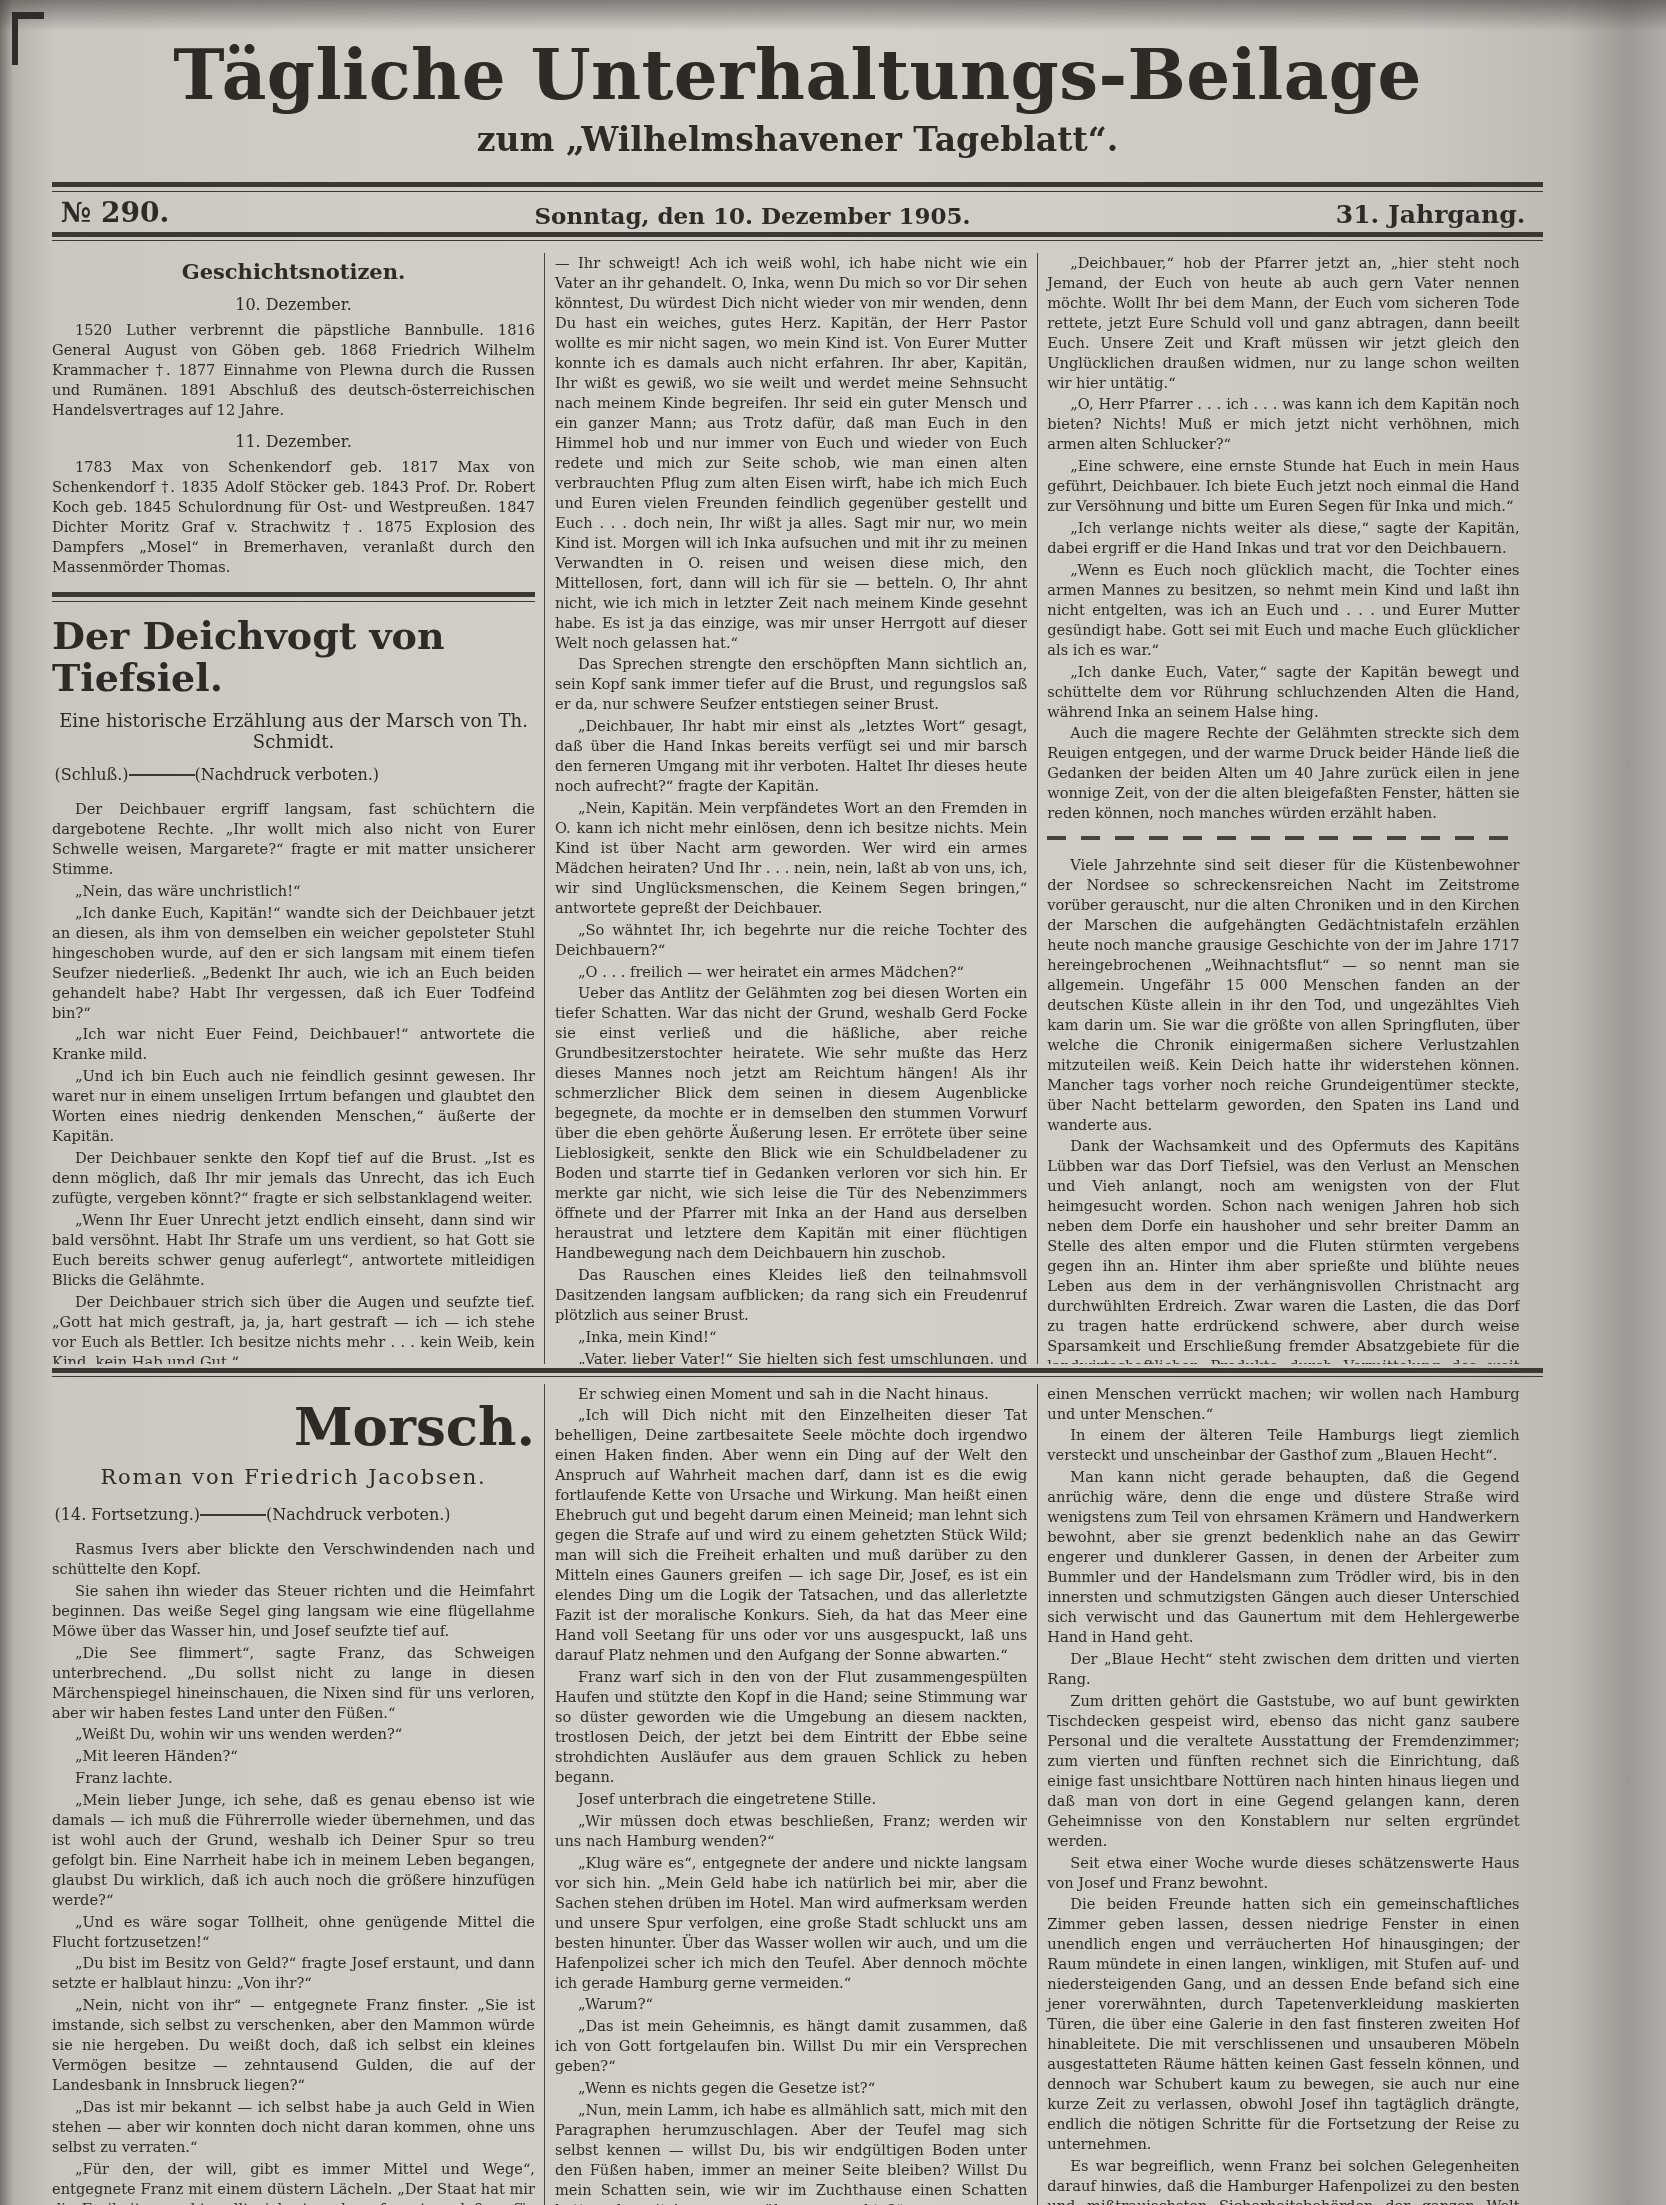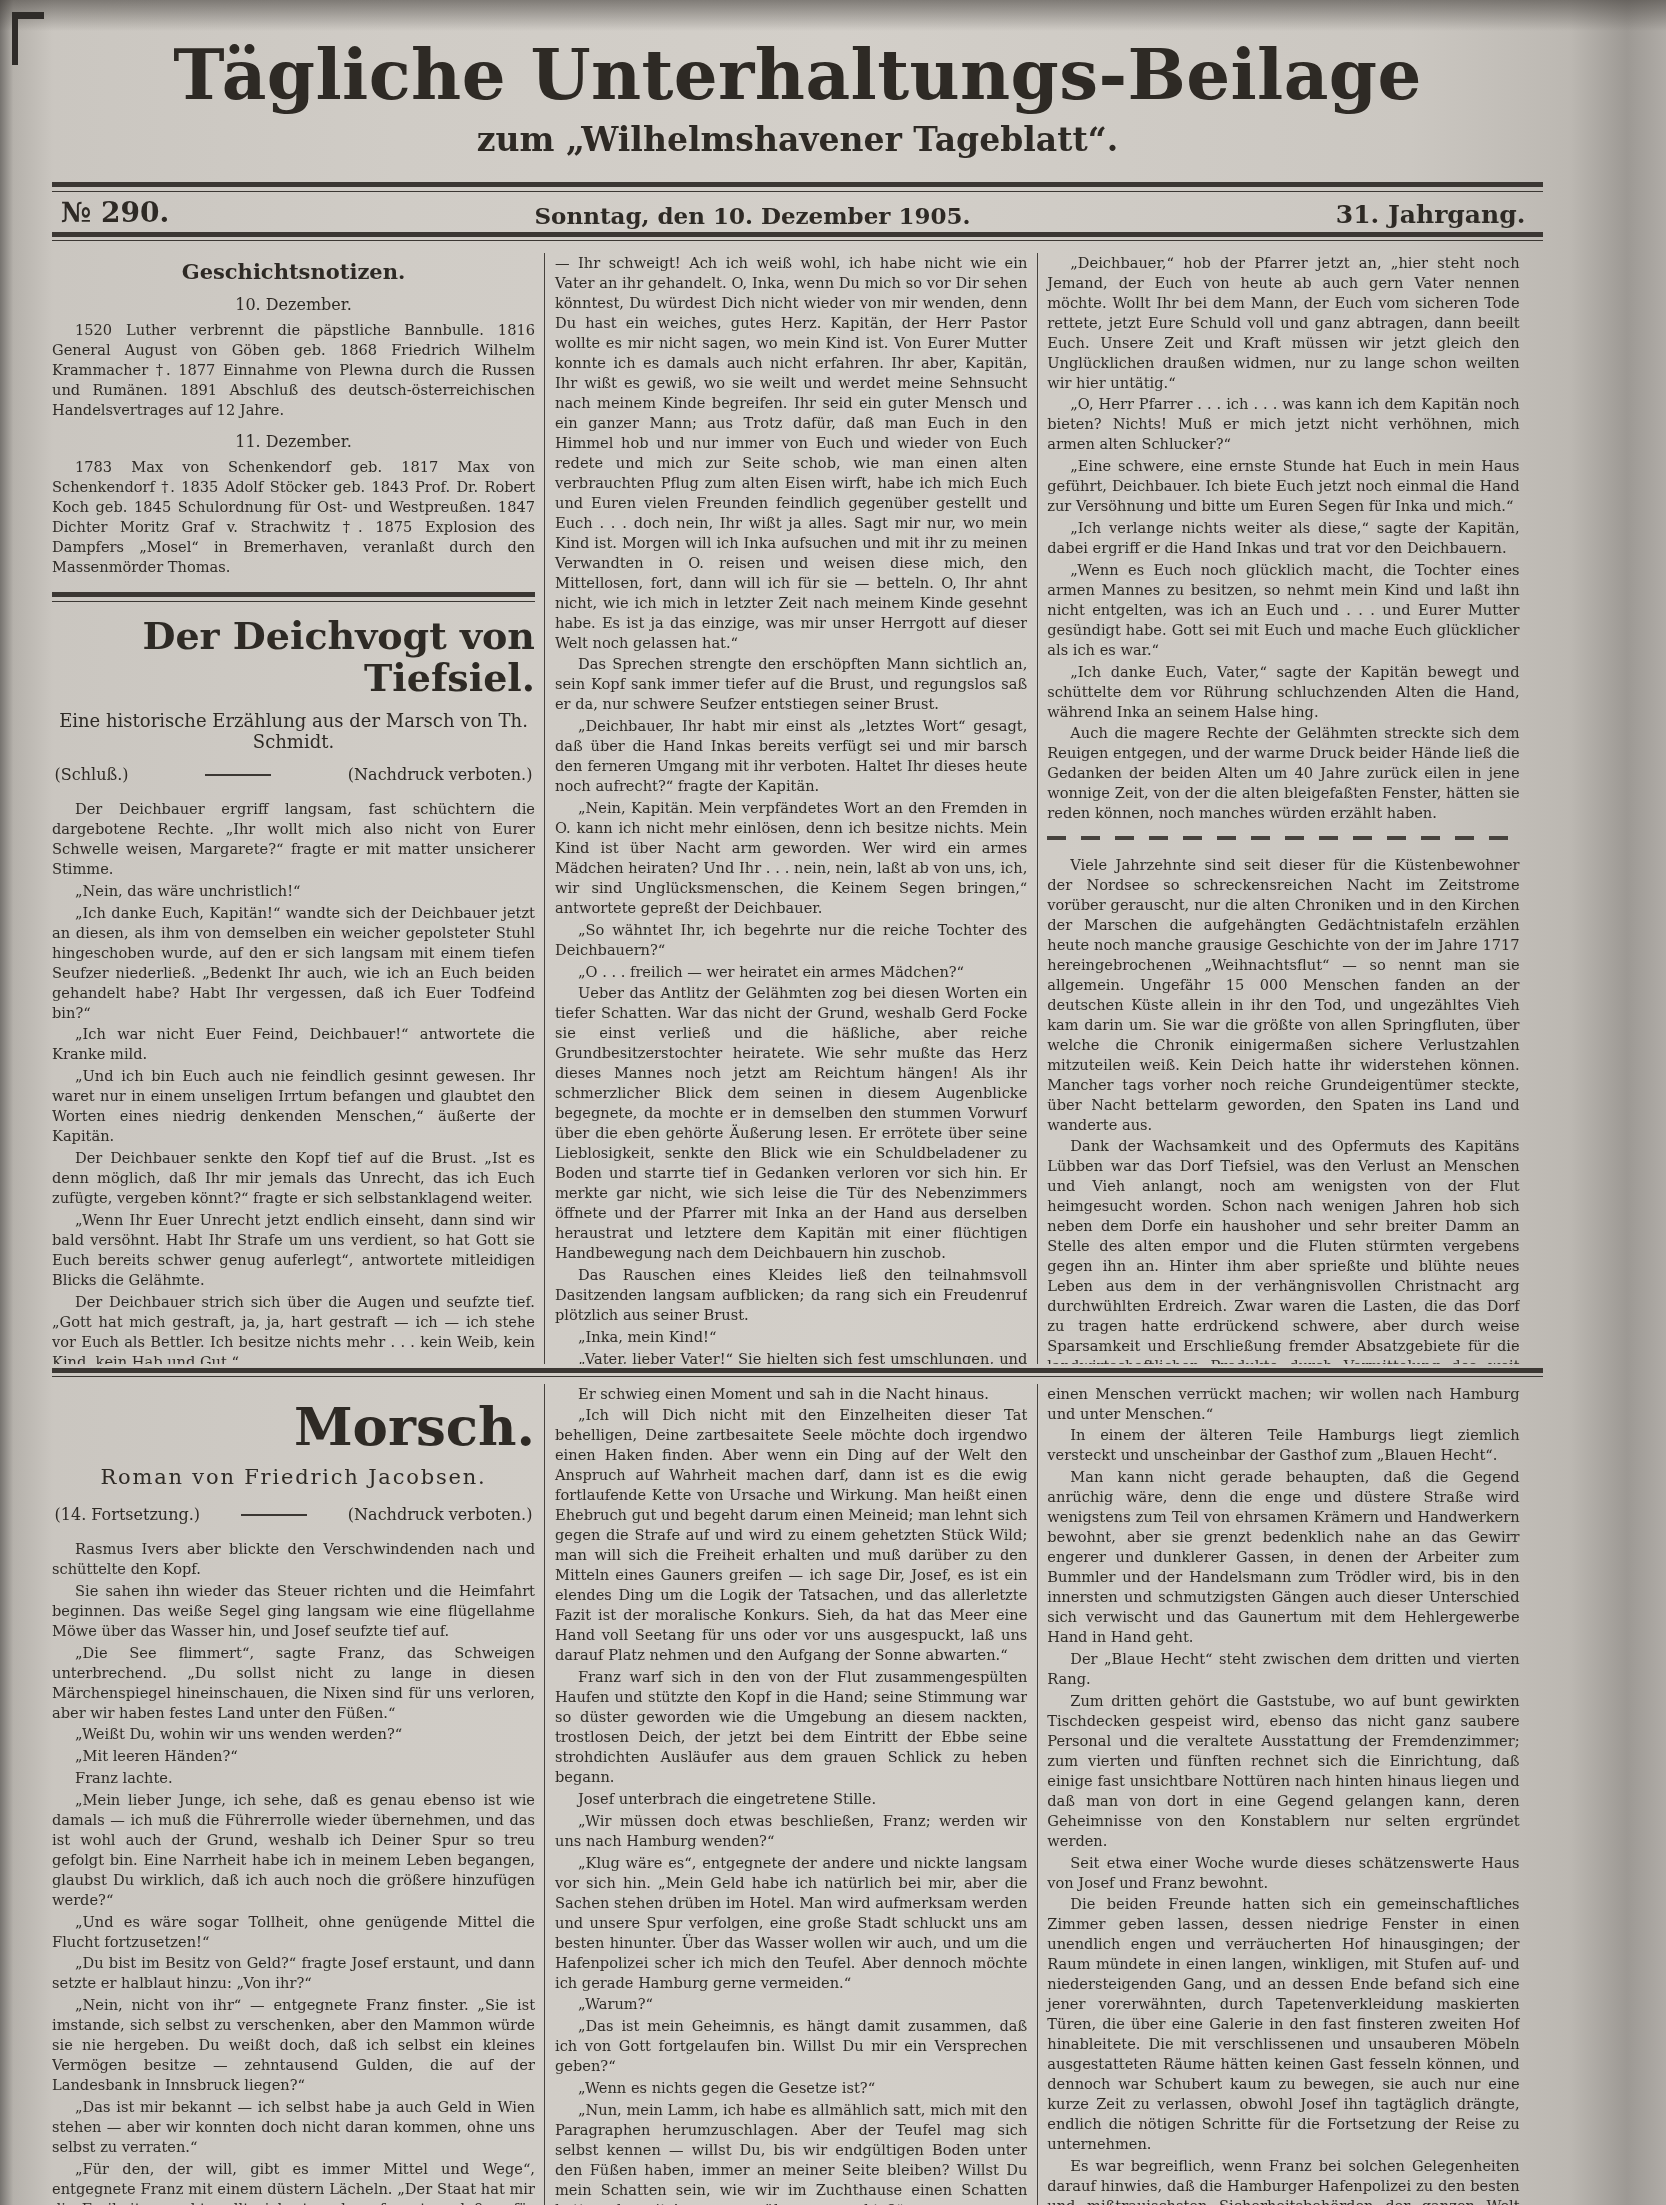--- a/index.html
+++ b/index.html
@@ -41,23 +41,23 @@
   .top-section{height:1111px;margin-top:11.5px;}
   .bottom-section{height:1081px;margin-top:6.2px;}
   .section-split{margin-top:4.4px;}
 
   
   .para{font-size:14.6px;line-height:20px;text-align:justify;text-indent:23px;margin:0 0 1.8px;}
   .para.cont{text-indent:0;}
   .notes-heading{font-size:21px;font-weight:bold;text-align:center;margin:6.2px 0 1.8px;}
   .note-date{font-size:16px;text-align:center;margin:11.5px 0 6.2px;}
   .story-rule{margin:15px 0 13.2px;}
-  .story-title{font-size:38px;font-weight:bold;text-align:right;line-height:1.1;margin:0 0 11.5px;}
+  .story-title{font-size:38px;font-weight:bold;text-align:left;line-height:1.1;margin:0 0 11.5px;}
   .story-sub{font-size:18px;text-align:center;margin:0 0 13.2px;}
-  .story-meta{display:flex;justify-content:space-between;align-items:center;font-size:16px;margin:0 2.6px 15px;}
+  .story-meta{display:flex;align-items:center;font-size:16px;margin:0 2.6px 15px;}
   .meta-dash{width:66px;border-top:2.2px solid #3b3733;height:0;}
   .morsch-title{font-size:53px;font-weight:bold;text-align:right;margin:11.5px 0 8px;}
   .morsch-sub{font-size:21px;text-align:center;letter-spacing:1.8px;margin:0 0 16px;}
   .rule-dashed{height:3.1px;margin:13.2px 0 15px;
     background:repeating-linear-gradient(90deg,#46423d 0 19.4px,transparent 19.4px 34px);}
 </style>
 </head>
 <body>
 
 <div class="page">

